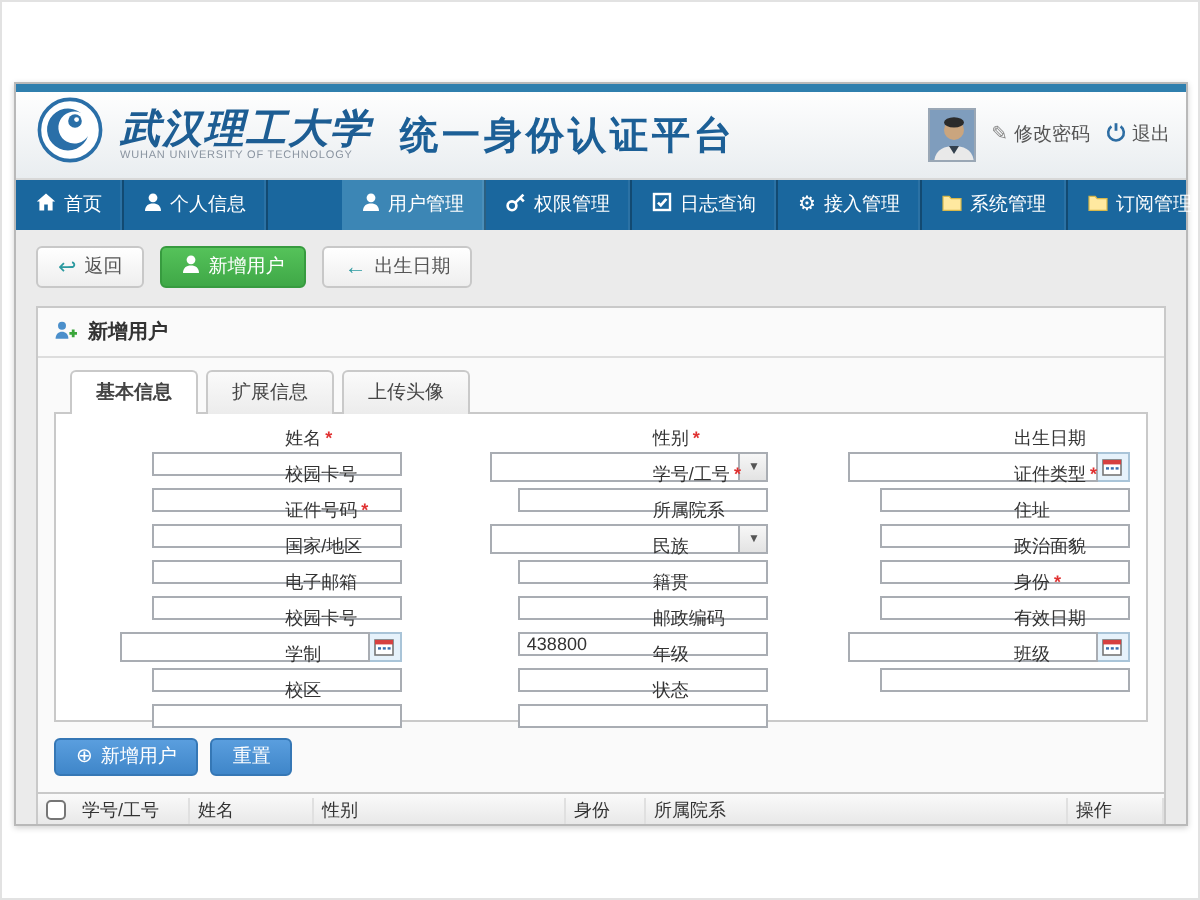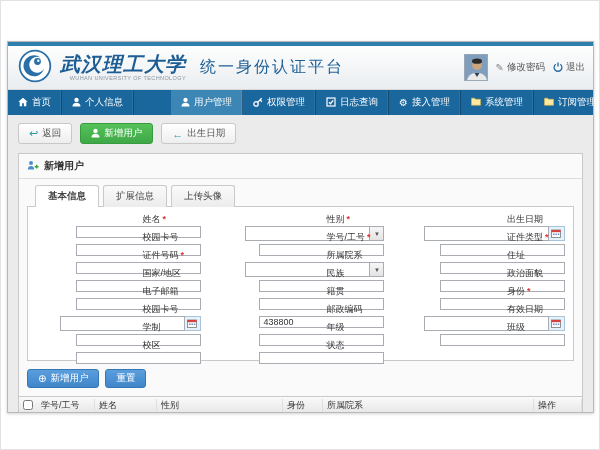--- a/index.html
+++ b/index.html
@@ -8,25 +8,25 @@
   .viewport { position:absolute; inset:0; border:1px solid #e2e2e2; background:#fff; }
 
   .page { position:absolute; left:6px; top:40px; width:587px; height:372px;
     border:1px solid #b9b9b9; box-shadow:0 1px 3px rgba(0,0,0,.18); background:#ebebeb; }
   .topline { height:4px; background:#2f7fae; }
 
   
   .hdr { height:44px; background:linear-gradient(#fefefe,#e9edf0); position:relative;
     border-bottom:1px solid #d8d8d8; display:flex; align-items:center; }
   .logo { margin:0 8px 0 10px; flex:0 0 auto; }
-  .uname { display:flex; flex-direction:column; line-height:1; margin-right:14px;align-items:flex-end; }
+  .uname { display:flex; flex-direction:column; line-height:1; margin-right:14px; }
   .uname .cn { font-family:"DejaVu Serif",serif; font-style:italic; font-weight:bold;
     font-size:20px; color:#1d5d93; letter-spacing:1px; white-space:nowrap; }
   .uname .en { font-size:5.5px; color:#8a94a0; letter-spacing:.4px; margin-top:2px; white-space:nowrap; }
-  .ptitle { font-size:16px; font-weight:normal; color:#1c5f96; letter-spacing:2px; white-space:nowrap; }
+  .ptitle { font-size:19px; font-weight:bold; color:#1c5f96; letter-spacing:2px; white-space:nowrap; }
   .hdr-right { position:absolute; right:8px; top:0; height:100%; display:flex; align-items:center; gap:8px; }
   .avatar { width:24px; height:27px; border:1px solid #9aa7b5; background:#7f9dbd; overflow:hidden; }
   .hlink { display:flex; align-items:center; gap:3px; font-size:9.5px; color:#555; cursor:pointer; white-space:nowrap; }
   .hlink .glyph { color:#8a8a8a; font-size:10px; }
 
   
   .nav { height:25px; background:#1a679e; display:flex; }
   .nav-item { display:flex; align-items:center; gap:4px; padding:0 10px; font-size:9.5px;
     color:#fff; border-right:1px solid rgba(0,0,0,.28); box-shadow:inset -1px 0 0 rgba(255,255,255,.08);
     cursor:pointer; white-space:nowrap;text-align:center; }

